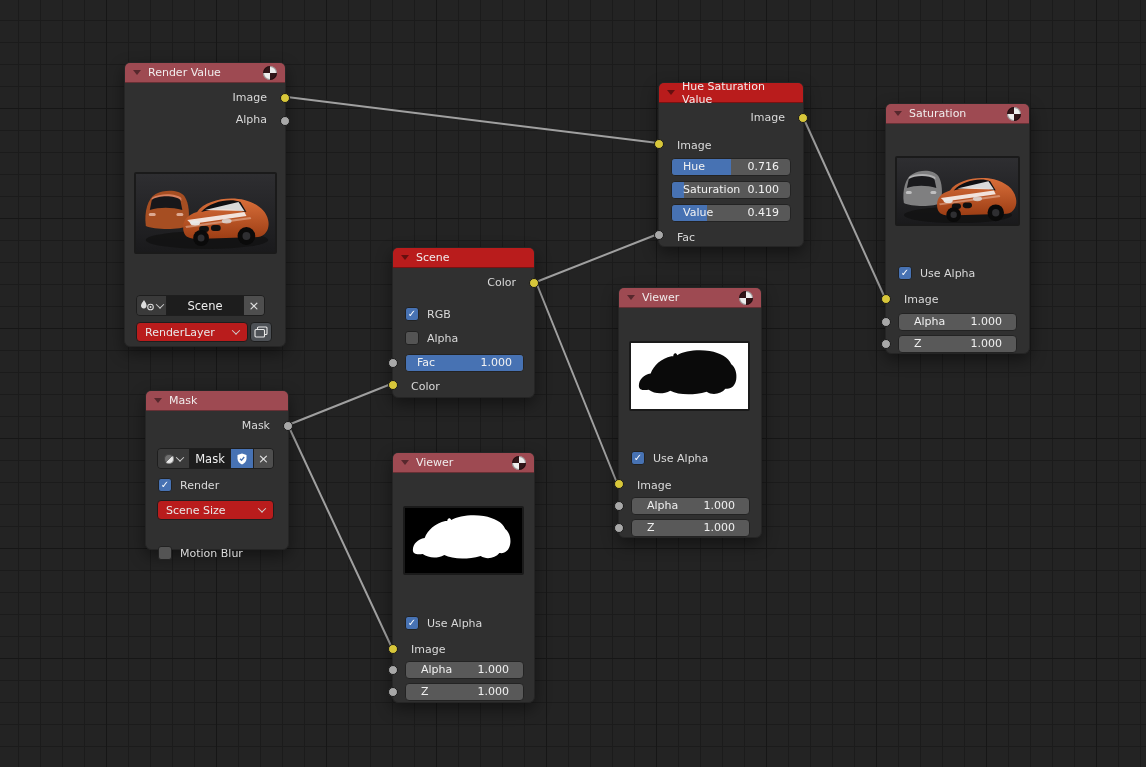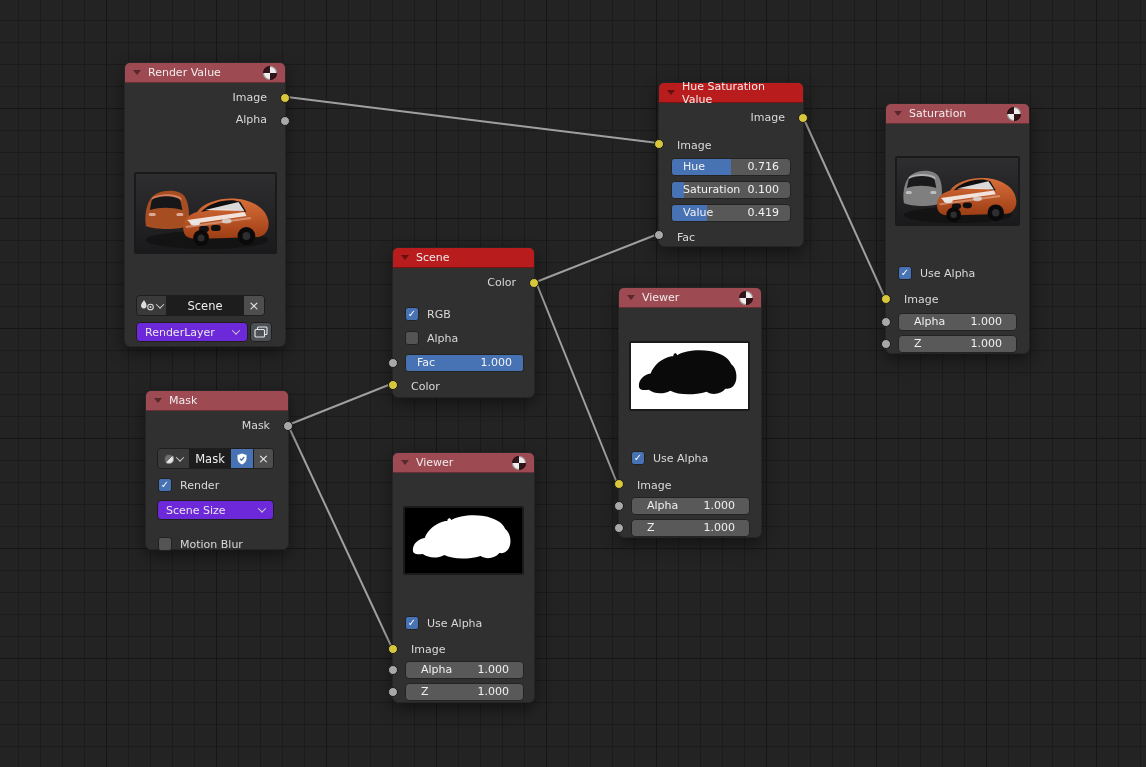--- a/index.html
+++ b/index.html
@@ -87,21 +87,21 @@
   .group { display:flex; height:21px; border-radius:4px; overflow:hidden; border:1px solid #1e1e1e; }
   .seg { display:flex; align-items:center; justify-content:center; }
   .seg + .seg { border-left:1px solid #1e1e1e; }
   .seg.iconbox { background:#3a3a3a; width:29px; gap:3px; }
   .seg.name { background:#1d1d1d; flex:1; color:#eeeeee; font-size:11.5px; }
   .seg.btn-blue { background:#4772b3; width:23px; }
   .seg.btn-gray { background:#4e4e4e; width:21px; }
 
   .dd {
     display:flex; align-items:center; height:20px;
-    background:#6d28d9; border:1px solid #1e1e1e; border-radius:4px;
+    background:#b91c1c; border:1px solid #1e1e1e; border-radius:4px;
     padding:8px 8px; color:#e8e8e8;
   }
   .dd .chev { margin-left:auto; }
   .chev {
     width:6px; height:6px; flex:0 0 auto;
     border-right:1.4px solid #cfcfcf; border-bottom:1.4px solid #cfcfcf;
     transform:rotate(45deg) translate(-1px,-1px);
   }
   .xmark { font-size:13px; color:#e3e3e3; line-height:1; }
   .photobtn {
@@ -240,21 +240,21 @@
   <div class="chkrow" style="margin-top:9px">
     <span class="chk on">✓</span>
     <span>Render</span>
   </div>
 
   <div class="dd" style="margin:8px 14px 0 11px">
     <span>Scene Size</span>
     <span class="chev"></span>
   </div>
 
-  <div class="chkrow" style="margin-top:17px">
+  <div class="chkrow" style="margin-top:26px">
     <span class="chk"></span>
     <span>Motion Blur</span>
   </div>
 
   <span class="sock r gray" style="top:30px"></span>
 </div>
 
 <div class="node" style="left:392px;top:247px;width:143px;height:151px">
   <div class="hdr olive">
     <span class="tri"></span>

